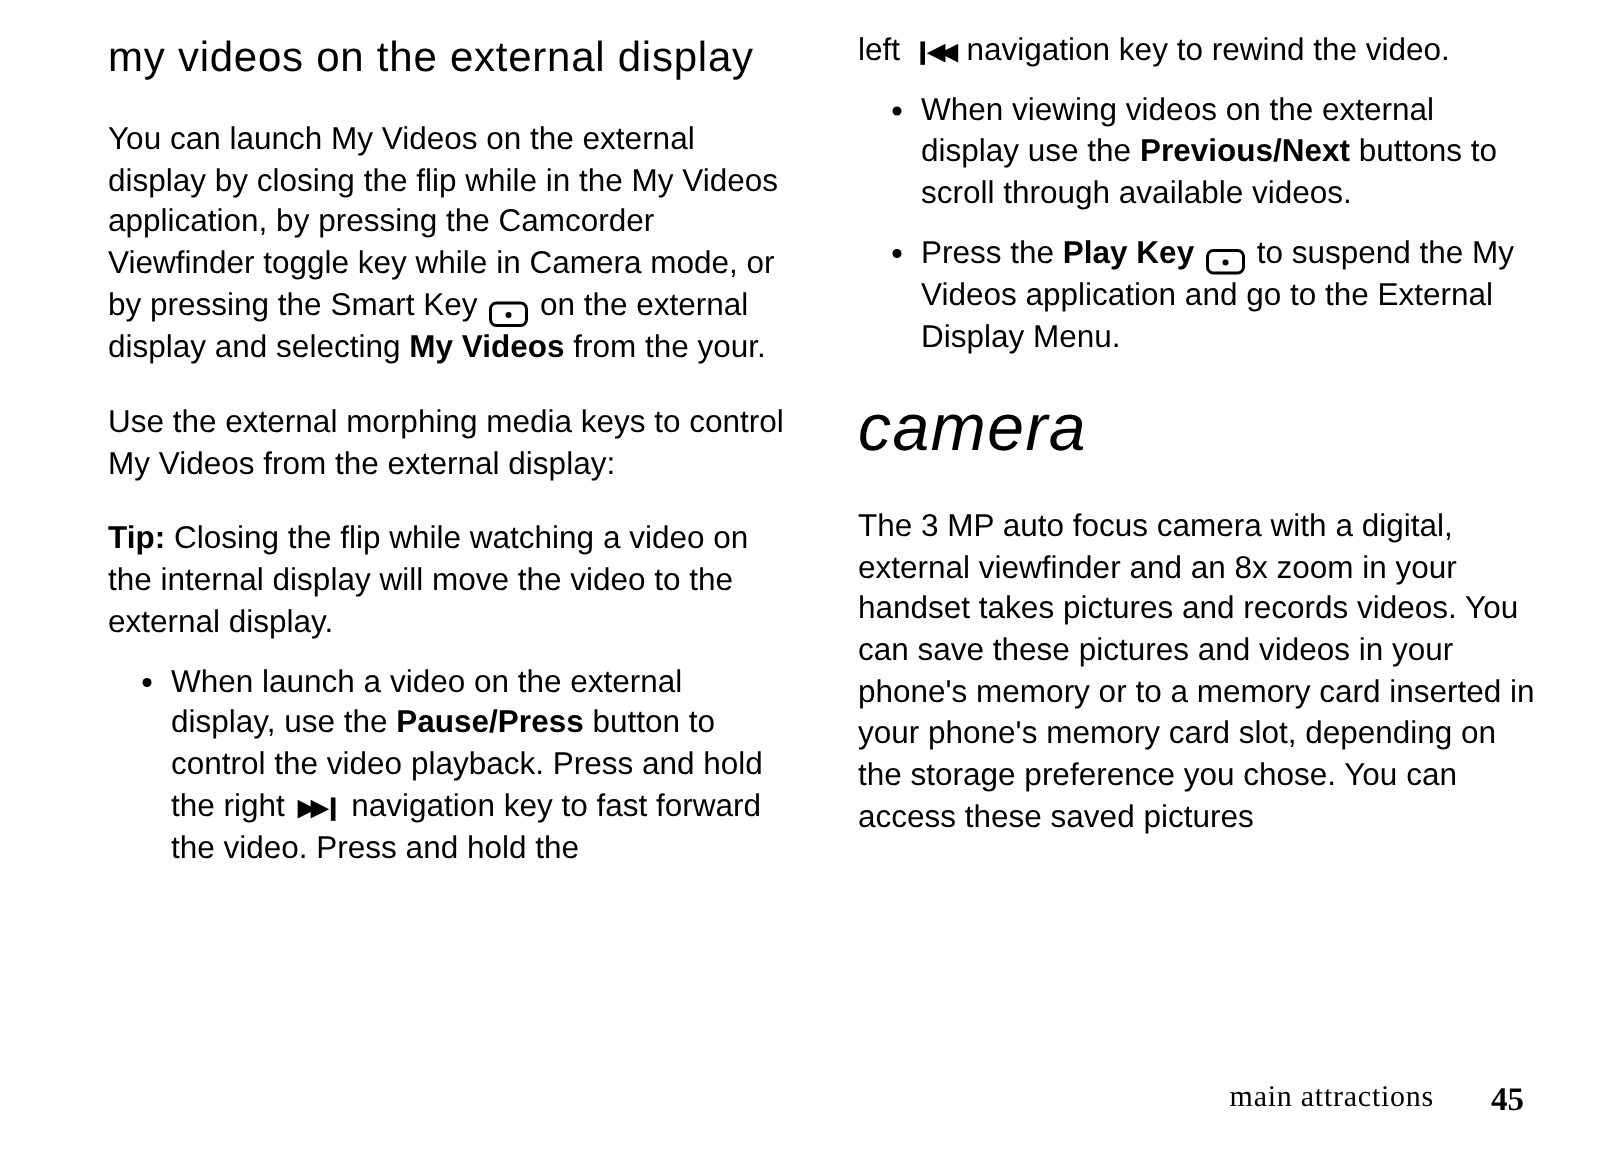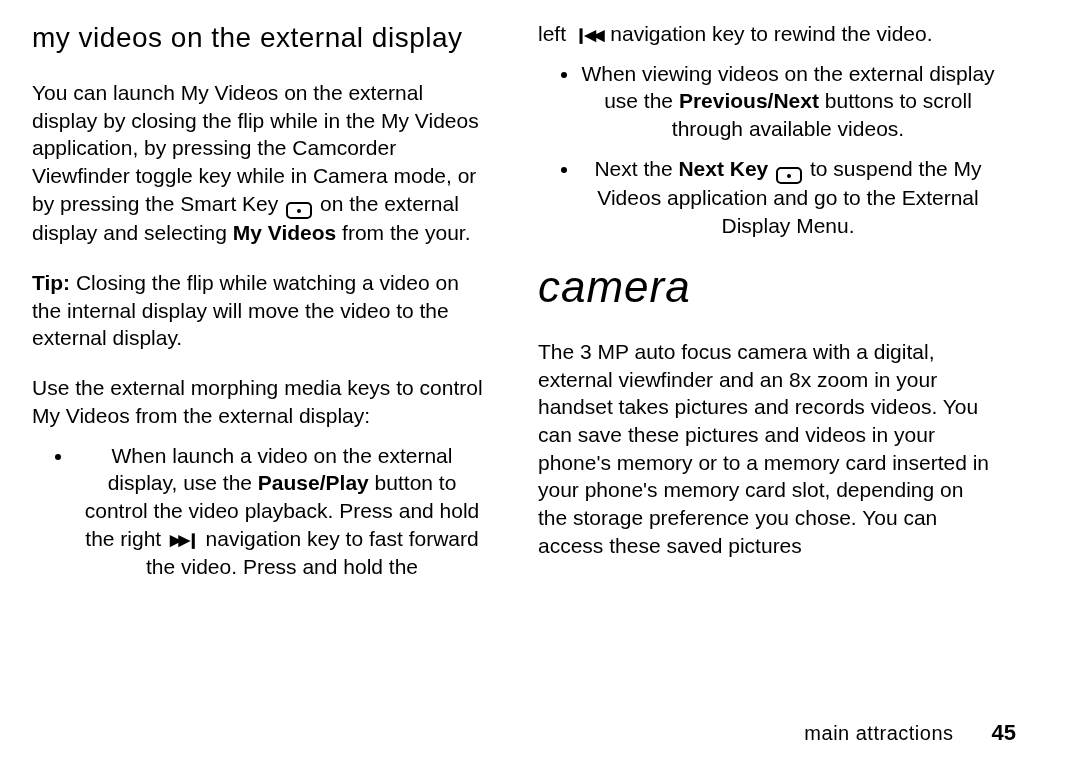--- a/index.html
+++ b/index.html
@@ -9,21 +9,21 @@
     height: 766px;
     background: #fff;
     font-family: Arial, Helvetica, sans-serif;
     color: #000;
     overflow: hidden;
   }
   .page {
     box-sizing: border-box;
     width: 1080px;
     height: 766px;
-    padding: 20px 56px 20px 32px;
+    padding: 20px 56px 20px 72px;
     display: flex;
     flex-direction: column;
   }
   .cols {
     display: flex;
     gap: 48px;
     flex: 1;
   }
   .col {
     width: 458px;
@@ -38,21 +38,21 @@
   }
   h1.major {
     font-size: 44px;
     font-weight: 400;
     letter-spacing: 1px;
     margin: 18px 0 12px 0;
     font-style: italic;
   }
   p { margin: 22px 0 12px 0; }
   ul { margin: 6px 0 12px 0; padding-left: 42px; }
-  li { margin-bottom: 12px; text-align: center; }
+  li { margin-bottom: 12px; }
   .bold { font-family: Arial, Helvetica, sans-serif; font-weight: 700; }
   .narrow-bold { font-family: "Arial Narrow", Arial, sans-serif; font-weight: 700; font-stretch: condensed; }
   .key-icon {
     display: inline-flex;
     align-items: center;
     justify-content: center;
     width: 26px;
     height: 17px;
     border: 2px solid #000;
     border-radius: 5px;
@@ -71,24 +71,25 @@
     font-family: Arial, sans-serif;
     font-size: 15px;
     letter-spacing: -3px;
     vertical-align: 1px;
     margin: 0 3px;
     font-weight: bold;
   }
   .footer {
     display: flex;
     justify-content: flex-end;
-    align-items: center;
+    align-items: flex-start;
     gap: 38px;
     padding-right: 8px;
     margin-top: 8px;
+    font-family: Liberation Serif, serif;
   }
   .footer .section-name {
     font-size: 20px;
     letter-spacing: 0.5px;
   }
   .footer .page-num {
     font-size: 22px;
     font-weight: 700;
   }
 </style>
@@ -100,44 +101,44 @@
 
     <div class="col">
       <h2 class="section">my videos on the external display</h2>
 
       <p>
         <span>You can launch My Videos on the external display by closing the flip while in the My Videos application, by pressing the Camcorder Viewfinder toggle key while in Camera mode, or by pressing the Smart Key </span><span class="key-icon">
             <span class="dot"></span>
           </span><span> on the external display and selecting </span><span class="narrow-bold">My Videos</span><span> from the your.</span>
       </p>
 
+      <p>Use the external morphing media keys to control My Videos from the external display:</p>
+
       <p>
         <span class="bold">Tip:</span><span> Closing the flip while watching a video on the internal display will move the video to the external display.</span>
       </p>
 
-      <p>Use the external morphing media keys to control My Videos from the external display:</p>
-
       <ul>
         <li>
-          <span>When launch a video on the external display, use the </span><span class="narrow-bold">Pause/Play</span><span> button to control the video playback. Press and hold the right </span><span class="nav-ff">▶▶❙</span><span> navigation key to fast forward the video. Press and hold the</span>
+          <span>When launch a video on the external display, use the </span><span class="narrow-bold">Pause/Press</span><span> button to control the video playback. Press and hold the right </span><span class="nav-ff">▶▶❙</span><span> navigation key to fast forward the video. Press and hold the</span>
         </li>
       </ul>
     </div>
 
     <div class="col">
       <p style="margin-top:0">
         <span>left </span><span class="nav-rw">❙◀◀</span><span> navigation key to rewind the video.</span>
       </p>
 
       <ul>
         <li>
           <span>When viewing videos on the external display use the </span><span class="narrow-bold">Previous/Next</span><span> buttons to scroll through available videos.</span>
         </li>
         <li>
-          <span>Next the </span><span class="narrow-bold">Next Key</span>
+          <span>Press the </span><span class="narrow-bold">Play Key</span>
           <span class="key-icon">
               <span class="dot"></span>
             </span>
           <span> to suspend the My Videos application and go to the External Display Menu.</span>
         </li>
       </ul>
 
 
       <h1 class="major">camera</h1>
 

